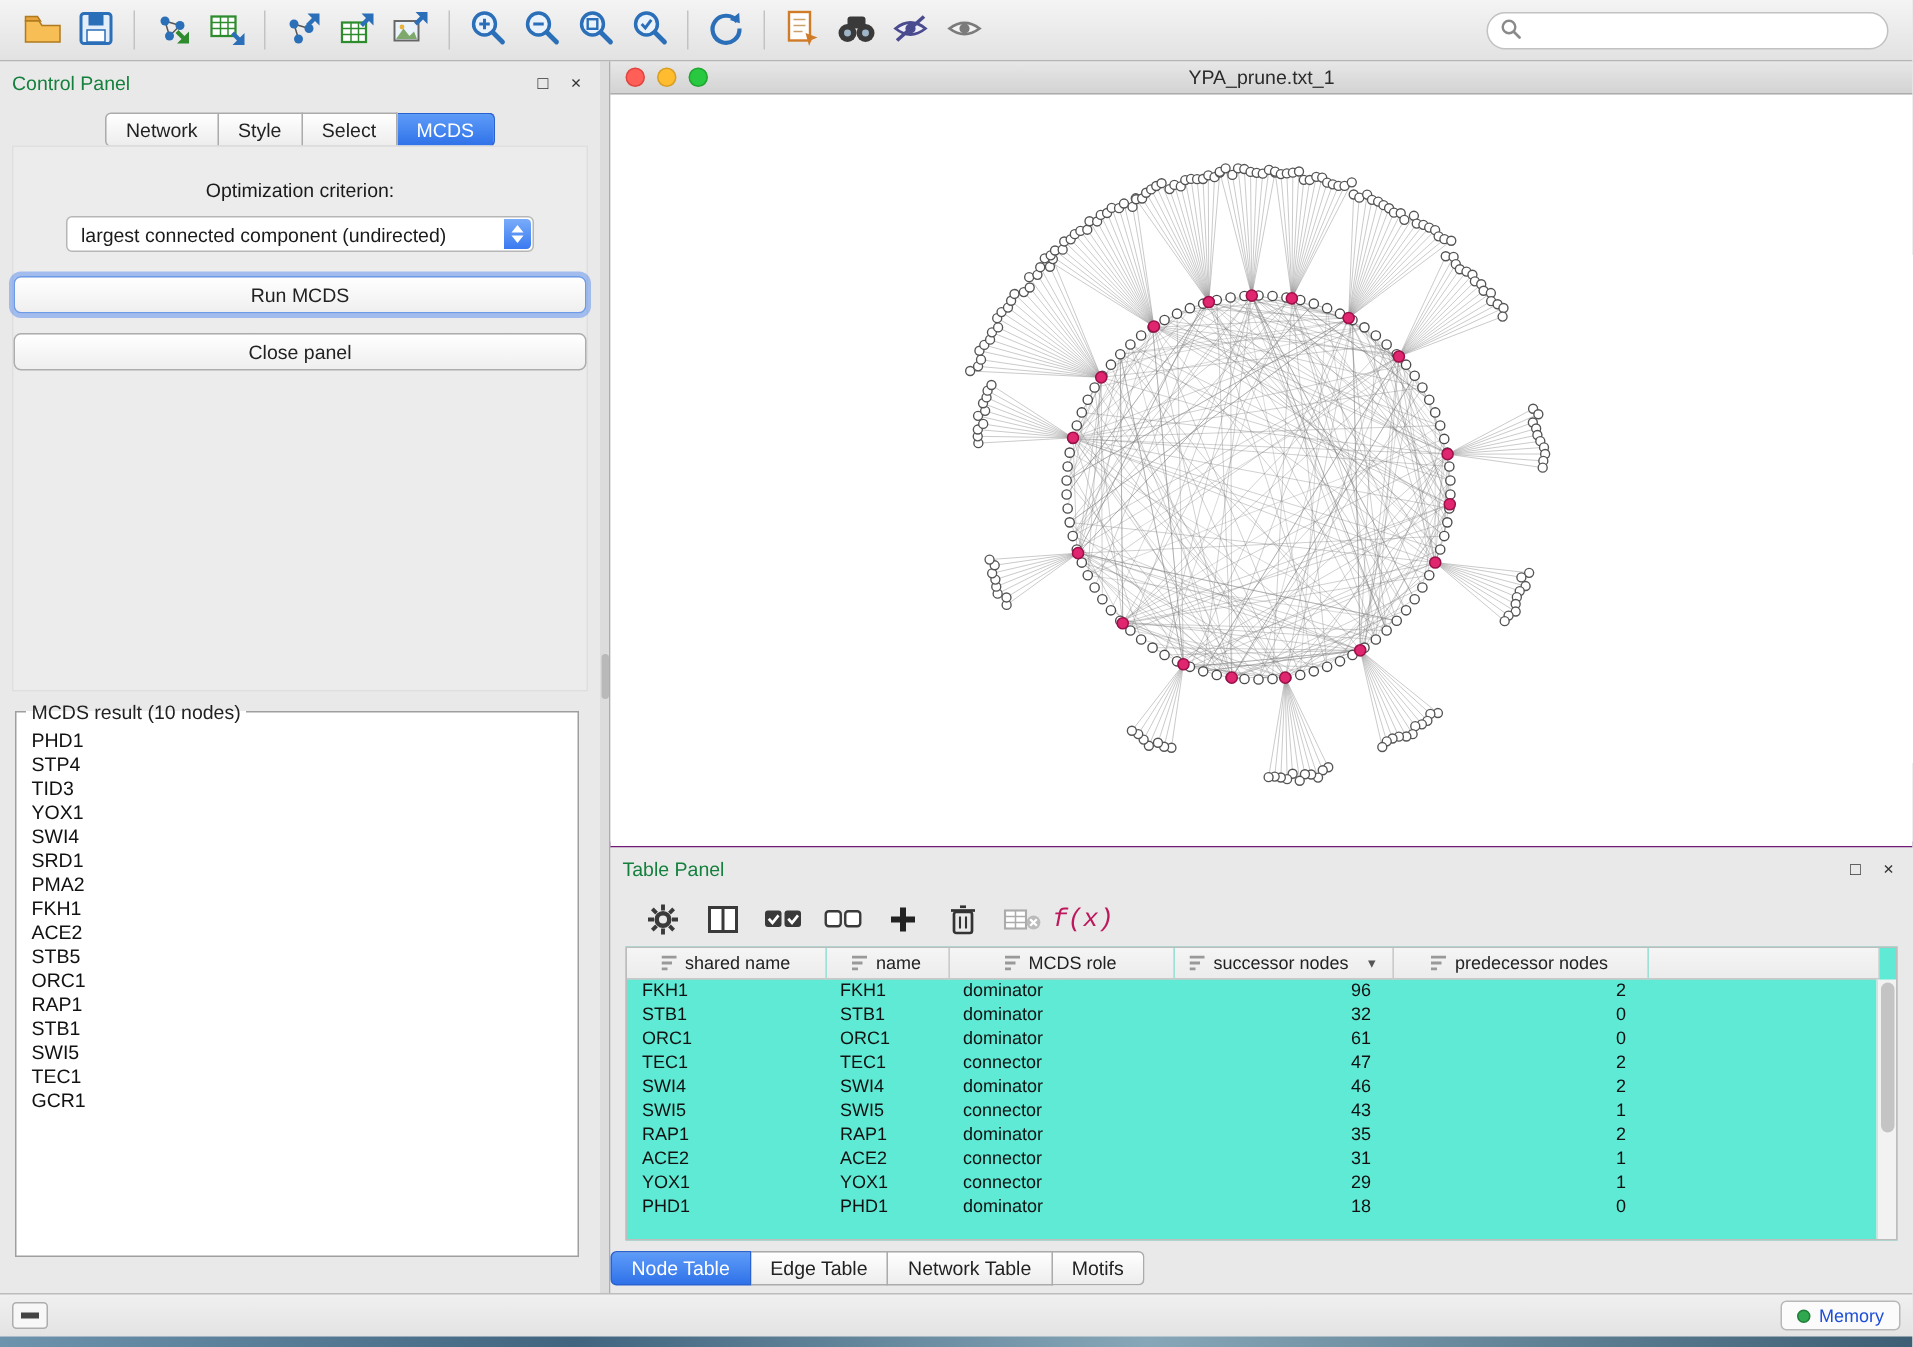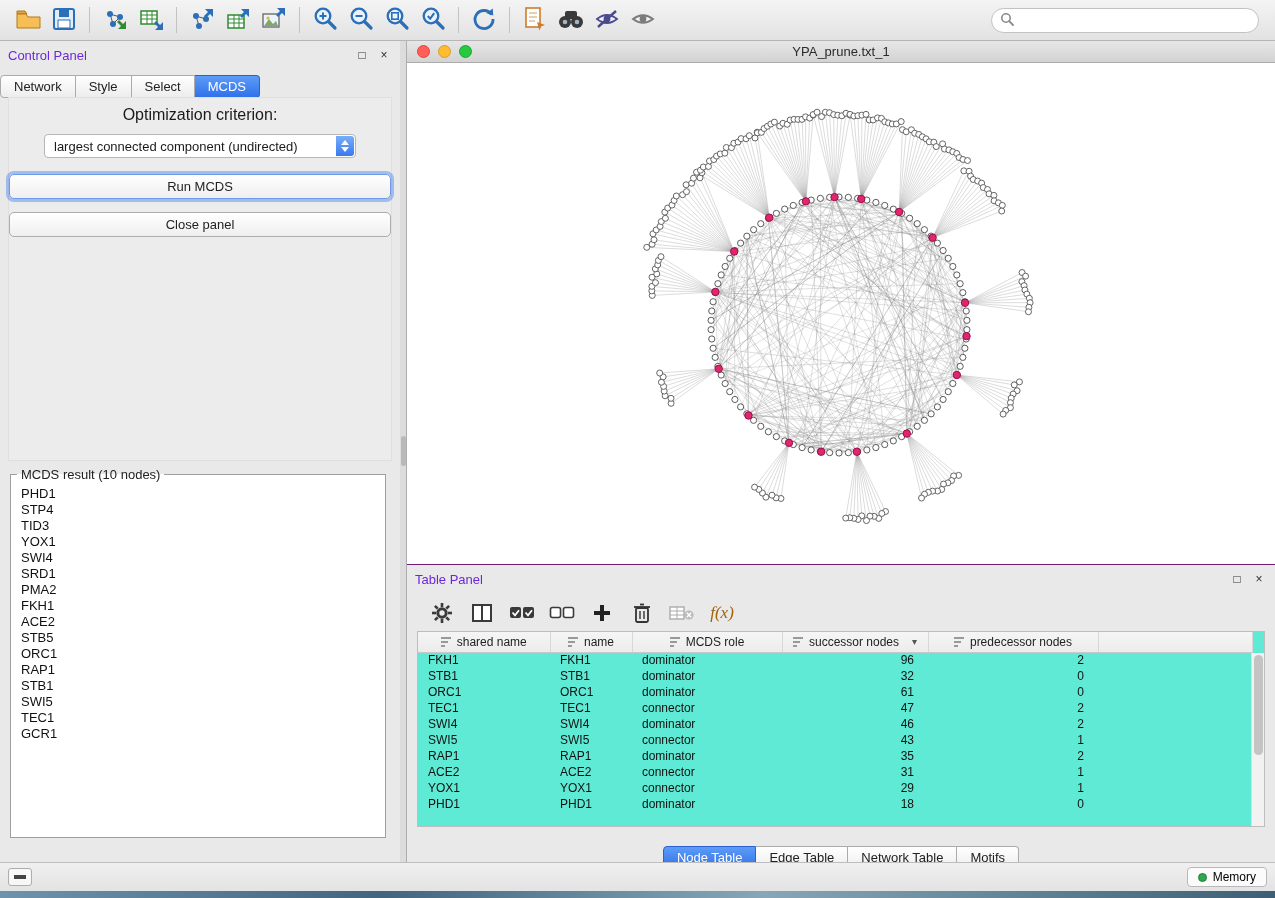--- a/index.html
+++ b/index.html
@@ -18,32 +18,32 @@
     display:flex; align-items:center; padding:0 8px; margin-right:6px; }
   .searchbox input { border:none; outline:none; flex:1; font-size:12px; margin-left:6px;
     font-family:"Liberation Sans", sans-serif; background:transparent; }
 
   
   .control-panel { position:absolute; left:0; top:41px; width:400px; height:821px; background:#E9E9E9; }
   .cp-gutter { position:absolute; left:400px; top:41px; width:7px; height:821px; background:#DCDCDC;
     border-right:1px solid #ADADAD; }
   .cp-gutter .thumb { position:absolute; left:1px; top:395px; width:5px; height:30px; background:#B9B9B9; border-radius:3px; }
   .panel-header { height:28px; display:flex; align-items:center; padding:0 8px; }
-  .panel-header .ph-title { font-size:13px; color:#6d28d9; flex:1; }
+  .panel-header .ph-title { font-size:13px; color:#15803d; flex:1; }
   .winbtn { width:16px; height:16px; display:flex; align-items:center; justify-content:center;
     font-size:12px; color:#333; margin-left:6px; cursor:default; }
-  .cp-tabs { display:flex; margin-top:6px; }
+  .cp-tabs { display:flex; justify-content:center; margin-top:6px; }
   .seg { padding:3px 13px; font-size:13px; background:linear-gradient(#FFFFFF,#EDEDED);
     border:1px solid #ABABAB; border-left:none; color:#222; cursor:default; }
   .seg:first-child { border-left:1px solid #ABABAB; border-radius:4px 0 0 4px; }
   .seg:last-child { border-radius:0 4px 4px 0; }
   .seg.active { background:linear-gradient(#5E9CF8,#2F72E9); color:#fff; border-color:#2A63CF; }
   .cp-content { position:absolute; left:8px; top:56px; width:384px; height:364px;
     background:#ECECEC; border:1px solid #DFDFDF; }
-  .opt-label { text-align:center; margin-top:8px; font-size:16px; }
+  .opt-label { text-align:center; margin-top:21px; font-size:13px; }
   .combo { position:relative; margin:10px auto 0; width:312px; height:24px; background:#fff;
     border:1px solid #B6B6B6; border-radius:4px; display:flex; align-items:center; padding:0 24px 0 9px;
     font-size:13px; cursor:default; }
   .combo .stepper { position:absolute; right:1px; top:1px; bottom:1px; width:18px; border-radius:0 3px 3px 0;
     background:linear-gradient(#79ACF9,#3A7AF0); display:flex; flex-direction:column; align-items:center; justify-content:center; gap:2px; }
   .tri-up { width:0; height:0; border-left:4px solid transparent; border-right:4px solid transparent; border-bottom:5px solid #fff; }
   .tri-dn { width:0; height:0; border-left:4px solid transparent; border-right:4px solid transparent; border-top:5px solid #fff; }
   .btn-row { display:flex; justify-content:center; gap:13px; margin-top:16px;flex-direction:column; }
   .btn { padding:4px 14px; font-size:13px; background:linear-gradient(#FFFFFF,#EFEFEF);
     border:1px solid #ADADAD; border-radius:5px; color:#222; cursor:default; }
@@ -65,43 +65,43 @@
   .tl-red { background:#FF5F57; border:1px solid #E0443E; }
   .tl-yellow { background:#FEBC2E; border:1px solid #D89E24; }
   .tl-green { background:#28C840; border:1px solid #1EA62F; }
   .net-canvas { width:868px; height:501px; background:#fff; display:block; }
 
   
   .table-panel { position:absolute; left:407px; top:565px; width:868px; height:297px; background:#E9E9E9; }
   .tp-toolbar { height:40px; display:flex; align-items:center; gap:14px; padding:0 0 0 22px;
     margin-top:0; }
   .tp-icon { width:26px; height:26px; display:flex; align-items:center; justify-content:center; cursor:default; }
-  .fx-label { font-family:Liberation Serif, serif; font-style:italic; font-size:17px; color:#a16207; }
+  .fx-label { font-family:Liberation Mono, monospace; font-style:italic; font-size:17px; color:#be185d; }
   .table-wrap { position:absolute; left:10px; top:66px; width:848px; height:196px; background:#5eead4;
     border:1px solid #BDBDBD; overflow:hidden; }
   table.data { border-collapse:collapse; table-layout:fixed; width:834px; }
   table.data th { height:20px; background:linear-gradient(#F5F5F5,#ECECEC); border-right:1px solid #D8D8D8;
     border-bottom:1px solid #C9C9C9; font-weight:normal; font-size:12px; color:#222; position:relative; }
   table.data th .hcell { display:flex; align-items:center; justify-content:center; gap:5px; }
   table.data td { height:16px; font-size:12px; color:#111; padding:0 10px; white-space:nowrap; overflow:hidden; }
   table.data td.num { text-align:right; padding-right:14px; }
   .col-menu { font-size:10px; color:#555; margin-left:8px; }
   .vscroll { position:absolute; right:0; top:21px; bottom:0; width:13px; background:#F2F2F2; border-left:1px solid #DDD; }
   .vscroll .thumb { position:absolute; left:2px; top:2px; width:9px; height:100px; background:#C4C4C4; border-radius:5px; }
-  .tp-tabs { position:absolute; left:0; top:281px; width:868px; display:flex; justify-content:center; }
+  .tp-tabs { position:absolute; left:0; top:269px; width:868px; display:flex; }
 
   
   .statusbar { position:absolute; left:0; top:862px; width:1275px; height:29px;
     background:linear-gradient(#F0F0F0,#E3E3E3); border-top:1px solid #BDBDBD;
     display:flex; align-items:center; padding:0 8px; }
   .menu-btn { width:24px; height:18px; border:1px solid #ADADAD; border-radius:3px; background:#F7F7F7;
     display:flex; flex-direction:column; align-items:center; justify-content:center; gap:2px; }
   .menu-btn i { display:block; width:12px; height:1.5px; background:#444; }
   .memory-btn { margin-left:auto; display:flex; align-items:center; gap:6px; padding:2px 10px;
-    background:#FBFBFB; border:1px solid #B8B8B8; border-radius:4px; font-size:12px; color:#000000; }
+    background:#FBFBFB; border:1px solid #B8B8B8; border-radius:4px; font-size:12px; color:#1d4ed8; }
   .mem-dot { width:9px; height:9px; border-radius:50%; background:#2FA84F; border:1px solid #1F7F38; }
   .desktop-strip { position:absolute; left:0; top:891px; width:1275px; height:7px;
     background:linear-gradient(90deg,#6E93AD,#41657F 30%,#87A7B8 60%,#3D5E74); }
 </style>
 </head>
 <body>
 
 <div class="toolbar">
   <div class="tb-btn">
     <span><svg width="26" height="22" viewBox="0 0 26 22">

